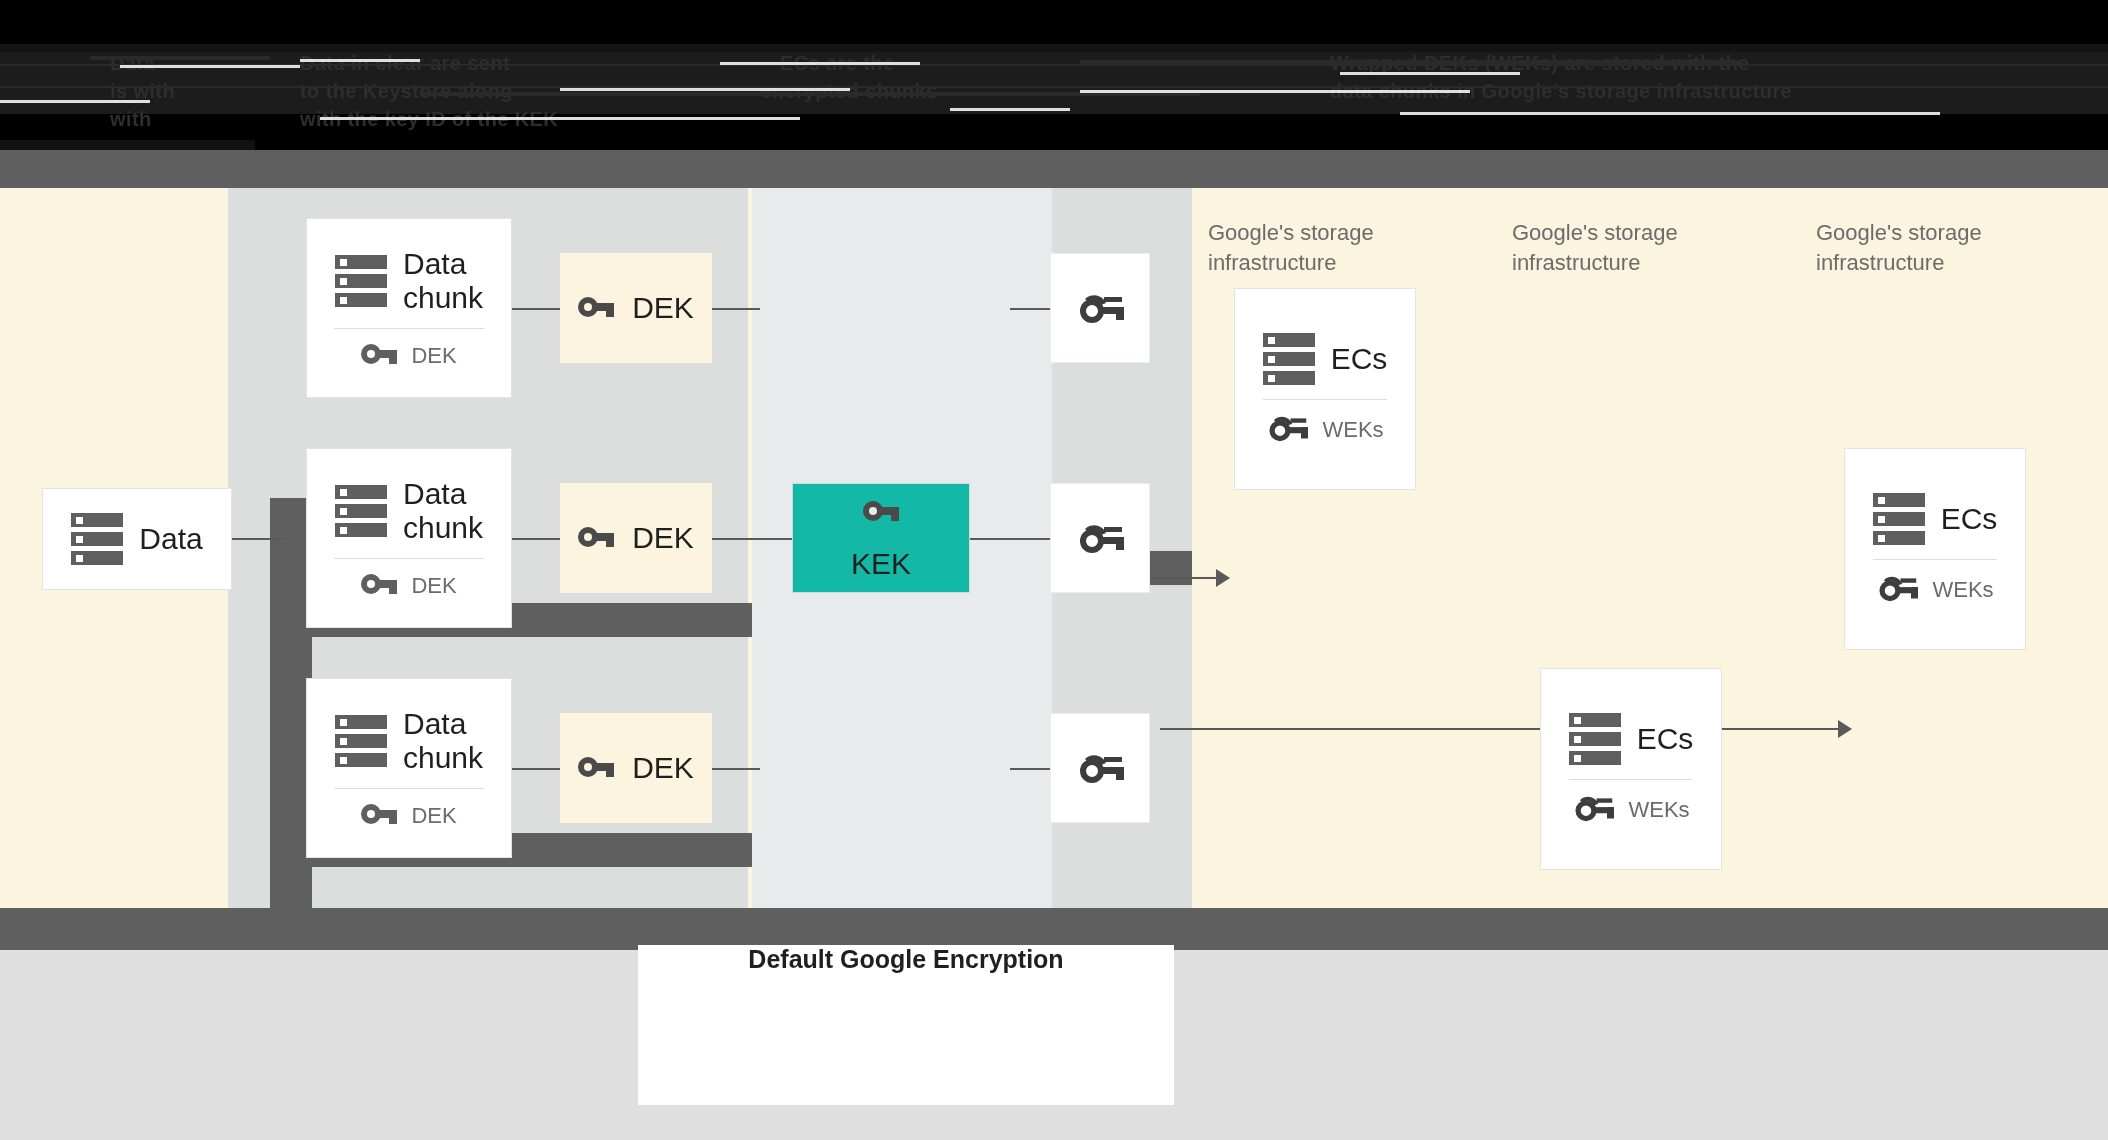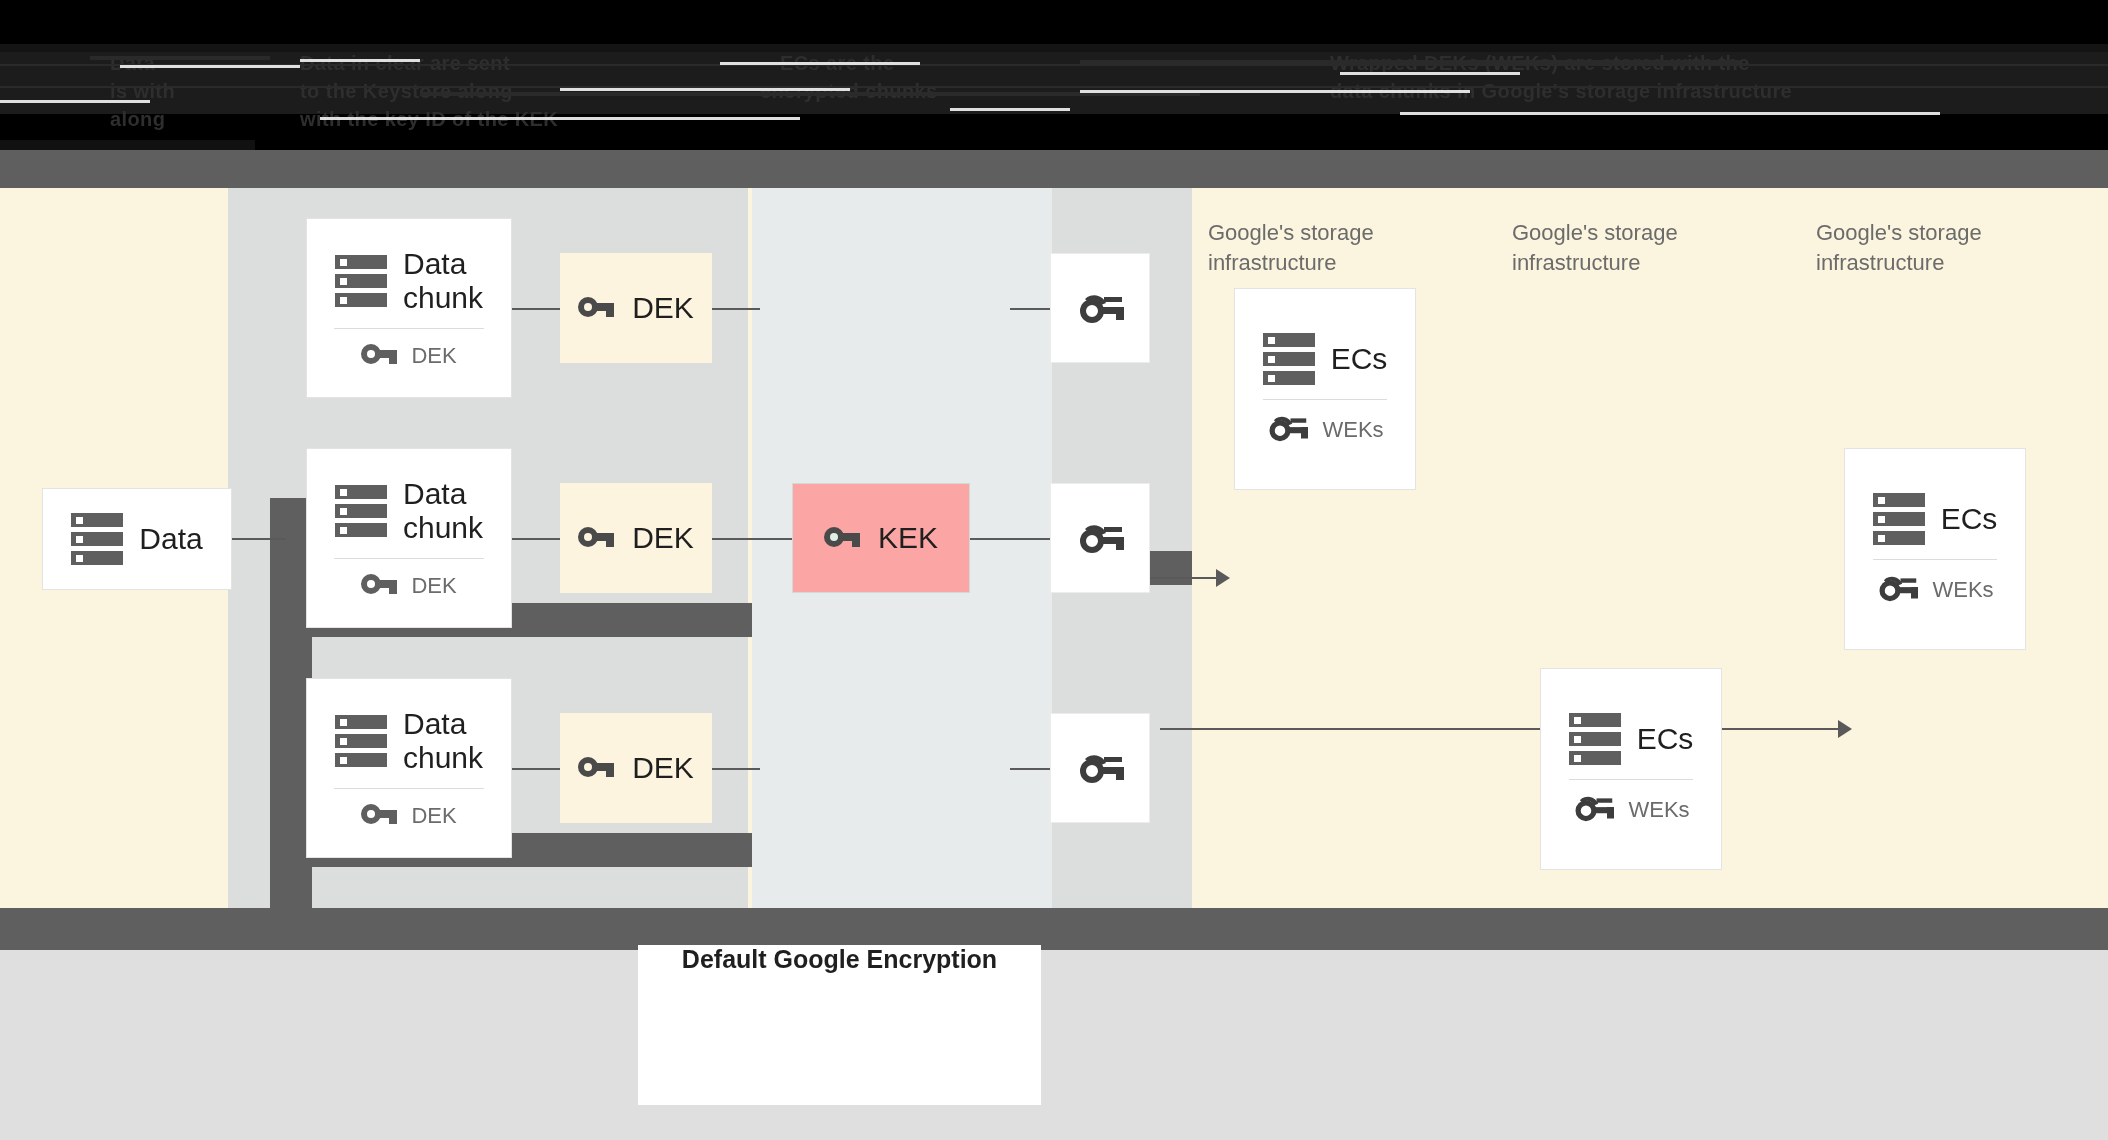--- a/index.html
+++ b/index.html
@@ -58,33 +58,33 @@
 
   
   .keyic{flex:0 0 auto;}
 
   
   .chip{
     position:absolute;display:flex;align-items:center;justify-content:center;gap:18px;
     font-size:30px;color:#1f1f1f;
   }
   .chip-dek{background:#fdf4df;}
-  .chip-kek{background:#fca5a5;border:1px solid #cfdbd4;}
+  .chip-kek{background:#14b8a6;border:1px solid #cfdbd4;flex-direction:column;}
 
   
   .wtile{position:absolute;background:#fff;border:1px solid #ececec;display:flex;align-items:center;justify-content:center;}
 
   
   .infra{position:absolute;font-size:22px;line-height:1.38;color:#6b6b6b;white-space:pre-line;}
 
   
   .botdark{position:absolute;left:0;top:908px;width:2108px;height:42px;background:#5f5f5f;}
   .botgray{position:absolute;left:0;top:950px;width:2108px;height:190px;background:#dfdfdf;}
   .caption{
-    position:absolute;left:638px;top:945px;width:403px;height:160px;background:#fff;
+    position:absolute;left:638px;top:945px;width:536px;height:160px;background:#fff;
     display:flex;flex-direction:column;align-items:center;justify-content:flex-start;gap:26px;
     text-align:center;
   }
   .caption .ct{font-size:25px;font-weight:700;color:#1f1f1f;}
   .caption .cs{font-size:25px;color:#1f1f1f;line-height:1.42;}
   .caption .cs b{font-weight:700;}
 </style>
 </head>
 <body>
 
@@ -95,21 +95,21 @@
     <div class="blk" style="left:0;top:44px;width:2108px;height:8px;background:#141414;"></div>
 
     <div class="smudge" style="left:110px;top:52px;">Data</div>
     <div class="smudge" style="left:300px;top:52px;">Data in clear are sent</div>
     <div class="smudge" style="left:780px;top:52px;">ECs are the</div>
     <div class="smudge" style="left:1330px;top:52px;">Wrapped DEKs (WEKs) are stored with the</div>
     <div class="smudge" style="left:110px;top:80px;">is with</div>
     <div class="smudge" style="left:300px;top:80px;">to the Keystore along</div>
     <div class="smudge" style="left:760px;top:80px;">encrypted chunks</div>
     <div class="smudge" style="left:1330px;top:80px;">data chunks in Google's storage infrastructure</div>
-    <div class="smudge" style="left:110px;top:108px;">along</div>
+    <div class="smudge" style="left:110px;top:108px;">with</div>
     <div class="smudge" style="left:300px;top:108px;">with the key ID of the KEK</div>
 
     <div class="ln" style="left:90px;top:56px;width:180px;"></div>
     <div class="ln" style="left:0;top:64px;width:2108px;height:2px;"></div>
     <div class="ln" style="left:0;top:86px;width:2108px;height:2px;"></div>
     <div class="ln" style="left:420px;top:92px;width:780px;"></div>
     <div class="ln" style="left:1080px;top:60px;width:660px;"></div>
 
     <div class="hl" style="left:120px;top:65px;width:180px;"></div>
     <div class="hl" style="left:300px;top:59px;width:120px;"></div>

